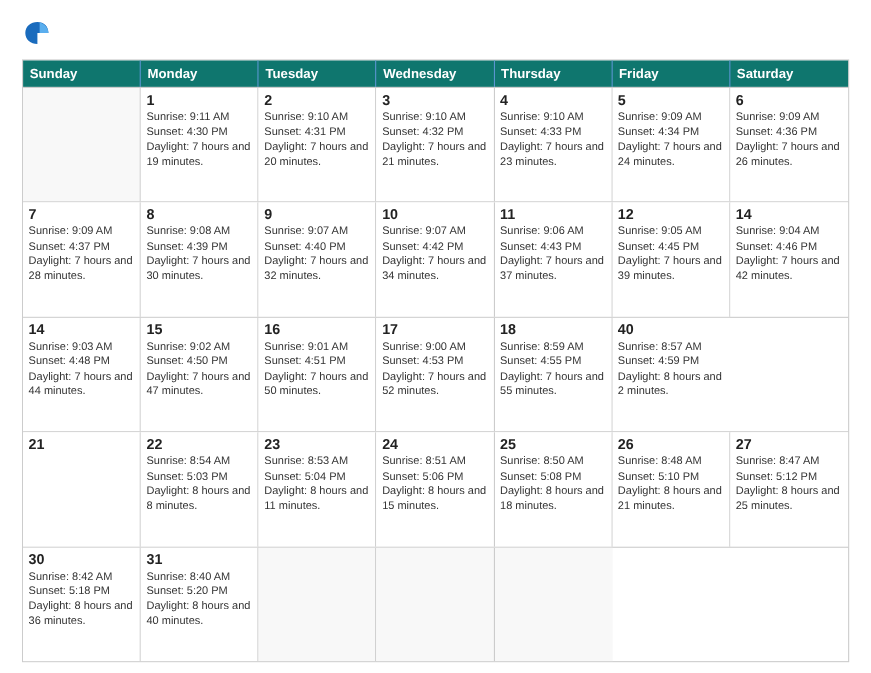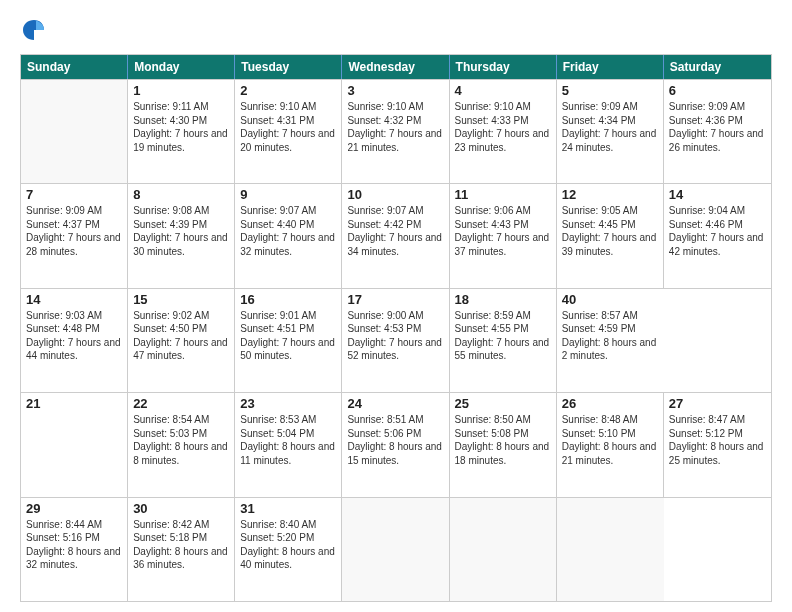--- a/index.html
+++ b/index.html
@@ -254,24 +254,20 @@
             <span class="cell-day">26</span>
             <div class="cell-info">Sunrise: 8:48 AM<br>Sunset: 5:10 PM<br>Daylight: 8 hours and 21 minutes.</div>
           </div>
           <div class="cal-cell">
             <span class="cell-day">27</span>
             <div class="cell-info">Sunrise: 8:47 AM<br>Sunset: 5:12 PM<br>Daylight: 8 hours and 25 minutes.</div>
           </div>
         </div>
         <div class="cal-row">
           <div class="cal-cell">
-            <span class="cell-day">29</span>
-            <div class="cell-info">Sunrise: 8:44 AM<br>Sunset: 5:16 PM<br>Daylight: 8 hours and 32 minutes.</div>
-          </div>
-          <div class="cal-cell">
             <span class="cell-day">30</span>
             <div class="cell-info">Sunrise: 8:42 AM<br>Sunset: 5:18 PM<br>Daylight: 8 hours and 36 minutes.</div>
           </div>
           <div class="cal-cell">
             <span class="cell-day">31</span>
             <div class="cell-info">Sunrise: 8:40 AM<br>Sunset: 5:20 PM<br>Daylight: 8 hours and 40 minutes.</div>
           </div>
           <div class="cal-cell empty"></div>
           <div class="cal-cell empty"></div>
           <div class="cal-cell empty"></div>

